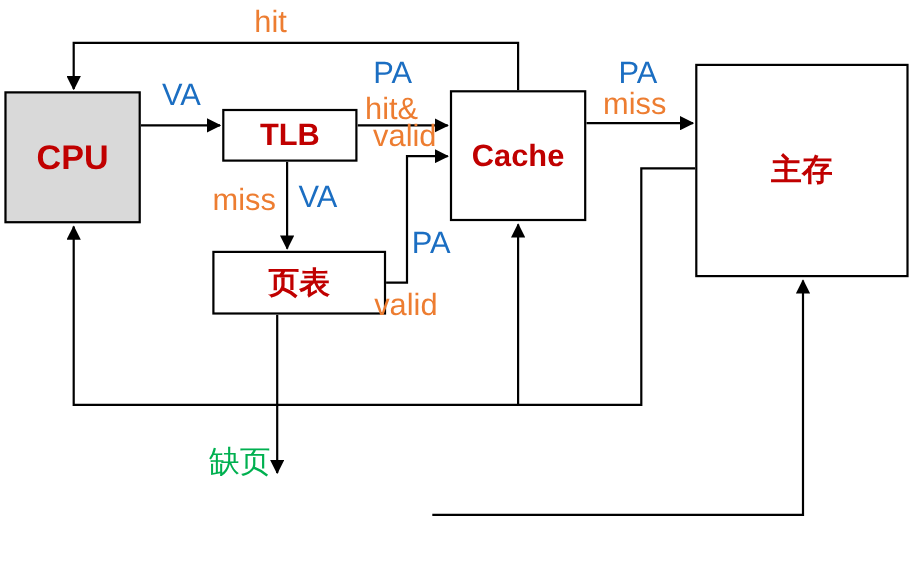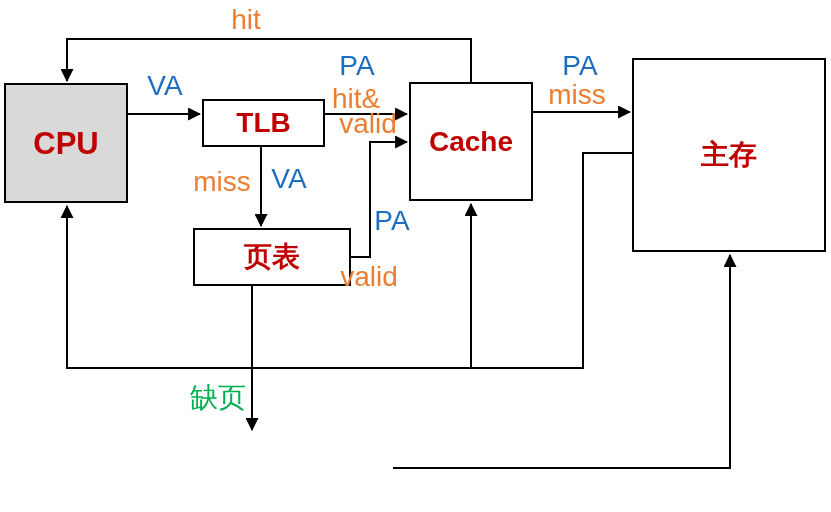--- a/index.html
+++ b/index.html
@@ -69,21 +69,21 @@
   .lbl-pa-tlb     { left: 357px; top: 66px; }
   .lbl-hitand     { left: 356px; top: 99px; }
   .lbl-valid-tlb  { left: 368px; top: 124px; }
   .lbl-miss-tlb   { left: 222px; top: 182px; }
   .lbl-va2        { left: 289px; top: 179px; }
   .lbl-pa-mem     { left: 580px; top: 66px; }
   .lbl-miss-mem   { left: 577px; top: 95px; }
   .lbl-pa-pt      { left: 392px; top: 221px; }
   .lbl-valid-pt   { left: 369px; top: 277px; }
   .lbl-invalid    { left: 305px; top: 331px; }
-  .lbl-pagefault  { left: 218px; top: 398px; }
+  .lbl-pagefault  { left: 218px; top: 420px; }
 </style>
 </head>
 <body>
 
 <div class="canvas">
 
   <svg class="edges" width="831" height="512" viewBox="0 0 831 512" xmlns="http://www.w3.org/2000/svg">
     <defs>
       <marker id="arrow" viewBox="0 0 12 12" refX="11" refY="6" markerWidth="13" markerHeight="13" orient="auto" markerUnits="userSpaceOnUse">
         <path d="M0,0 L12,6 L0,12 Z" fill="#000000"></path>

